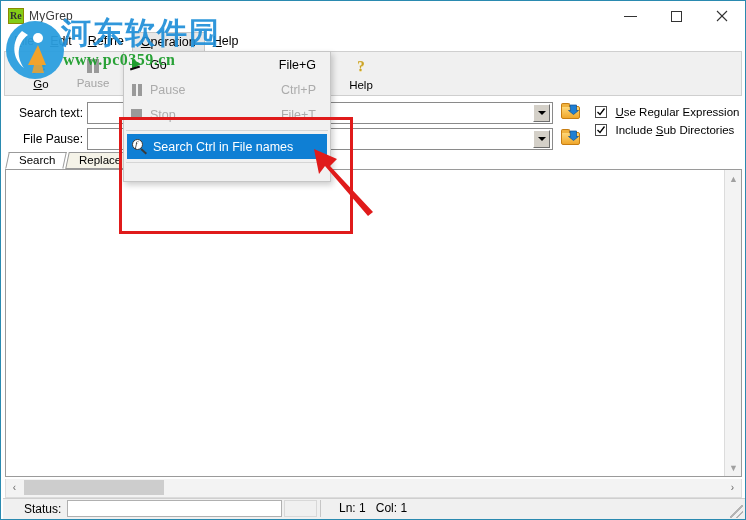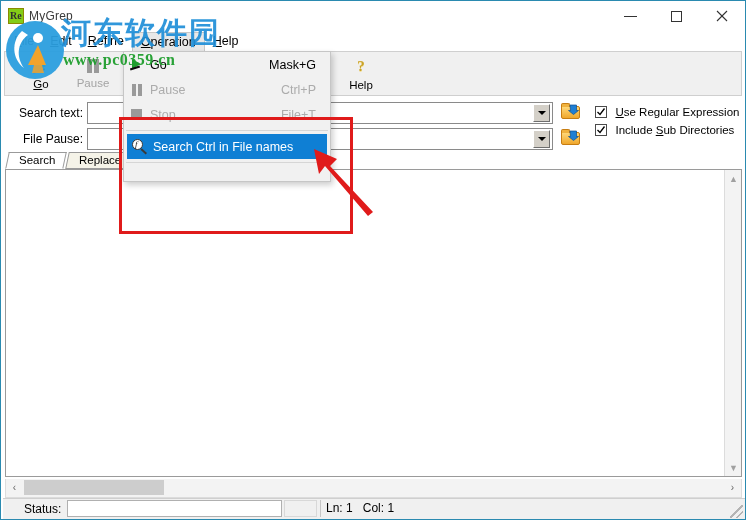--- a/index.html
+++ b/index.html
@@ -236,21 +236,21 @@
   #status-field {
     position: absolute; left: 64px; top: 1px; width: 215px; height: 17px;
     background: #ffffff; border: 1px solid #b0b0b0;
   }
   #status-pane2 {
     position: absolute; left: 281px; top: 1px; width: 33px; height: 17px;
     background: #f0f0f0; border: 1px solid #d8d8d8;
   }
   #status-lncol {
     position: absolute; left: 317px; top: 1px; width: 200px; height: 17px;
-    line-height: 16px; padding-left: 5px;
+    line-height: 16px; padding-left: 18px;
     border-left: 1px solid #c6c6c6;
   }
   #status-lncol b { font-weight: normal; color: #000; }
   #grip {
     position: absolute; right: 2px; bottom: 1px; width: 13px; height: 13px;
     background:
       linear-gradient(135deg, transparent 45%, #b4b4b4 45%, #b4b4b4 55%, transparent 55%),
       linear-gradient(135deg, transparent 70%, #b4b4b4 70%, #b4b4b4 80%, transparent 80%);
   }
 
@@ -466,21 +466,21 @@
   <div id="dropdown">
 
     <div class="mi">
       <span class="mi-ico">
         <span class="ico-go" style="width:15px;height:13px;">
           <i class="tri" style="border-top-width:5px;border-bottom-width:5px;border-left-width:9px;"></i>
           <i class="stick" style="top:9px;width:10px;"></i>
         </span>
       </span>
       <span class="mi-label">Go</span>
-      <span class="mi-accel">Mask+G</span>
+      <span class="mi-accel">File+G</span>
     </div>
 
     <div class="mi disabled">
       <span class="mi-ico">
         <span class="ico-pause" style="width:14px;height:12px;">
           <i class="a" style="height:12px;width:4px;left:2px;"></i>
           <i class="b" style="height:12px;width:4px;left:8px;"></i>
         </span>
       </span>
       <span class="mi-label">Pause</span>

